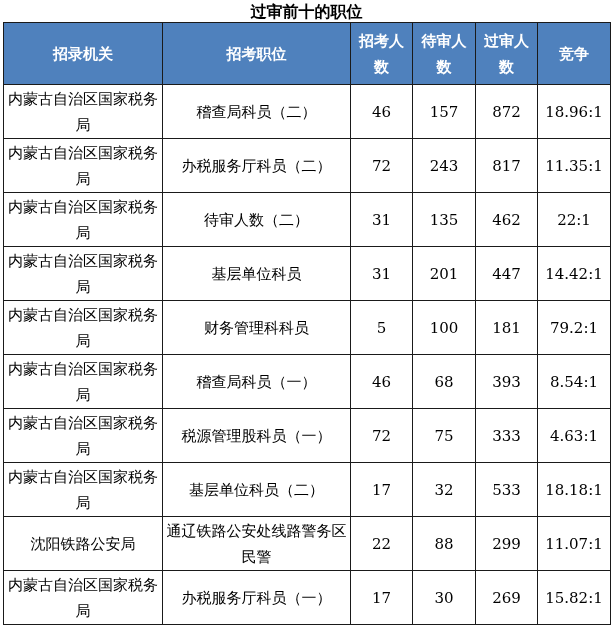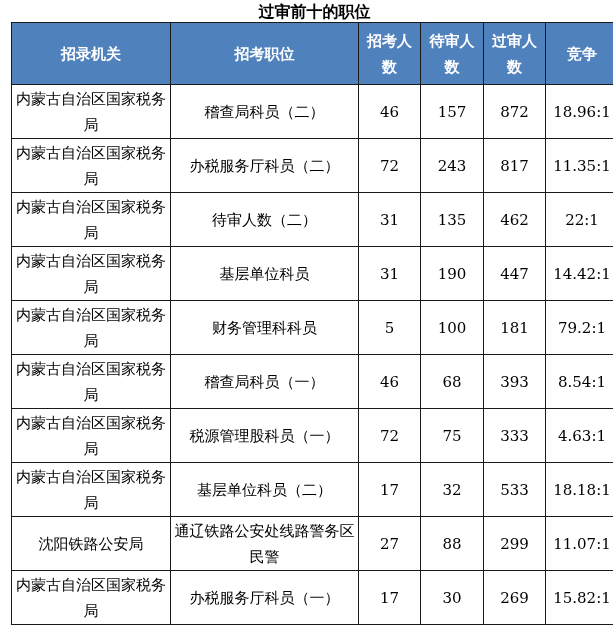--- a/index.html
+++ b/index.html
@@ -7,21 +7,21 @@
     padding: 0;
     background: #ffffff;
     width: 613px;
     height: 631px;
     overflow: hidden;
   }
   .page {
     width: 613px;
     height: 631px;
     box-sizing: border-box;
-    padding-left: 11px;
+    padding-left: 3px;
     padding-top: 2px;
     font-family: "DejaVu Sans", sans-serif;
   }
   .chart-title {
     width: 607px;
     text-align: center;
     font-size: 16px;
     font-weight: bold;
     color: #000000;
     font-family: "DejaVu Sans", sans-serif;
@@ -114,21 +114,21 @@
           <td>待审人数（二）</td>
           <td>31</td>
           <td>135</td>
           <td>462</td>
           <td>22:1</td>
         </tr>
         <tr>
           <td>内蒙古自治区国家税务局</td>
           <td>基层单位科员</td>
           <td>31</td>
-          <td>190</td>
+          <td>201</td>
           <td>447</td>
           <td>14.42:1</td>
         </tr>
         <tr>
           <td>内蒙古自治区国家税务局</td>
           <td>财务管理科科员</td>
           <td>5</td>
           <td>100</td>
           <td>181</td>
           <td>79.2:1</td>
@@ -153,21 +153,21 @@
           <td>内蒙古自治区国家税务局</td>
           <td>基层单位科员（二）</td>
           <td>17</td>
           <td>32</td>
           <td>533</td>
           <td>18.18:1</td>
         </tr>
         <tr>
           <td>沈阳铁路公安局</td>
           <td>通辽铁路公安处线路警务区民警</td>
-          <td>27</td>
+          <td>22</td>
           <td>88</td>
           <td>299</td>
           <td>11.07:1</td>
         </tr>
         <tr>
           <td>内蒙古自治区国家税务局</td>
           <td>办税服务厅科员（一）</td>
           <td>17</td>
           <td>30</td>
           <td>269</td>

